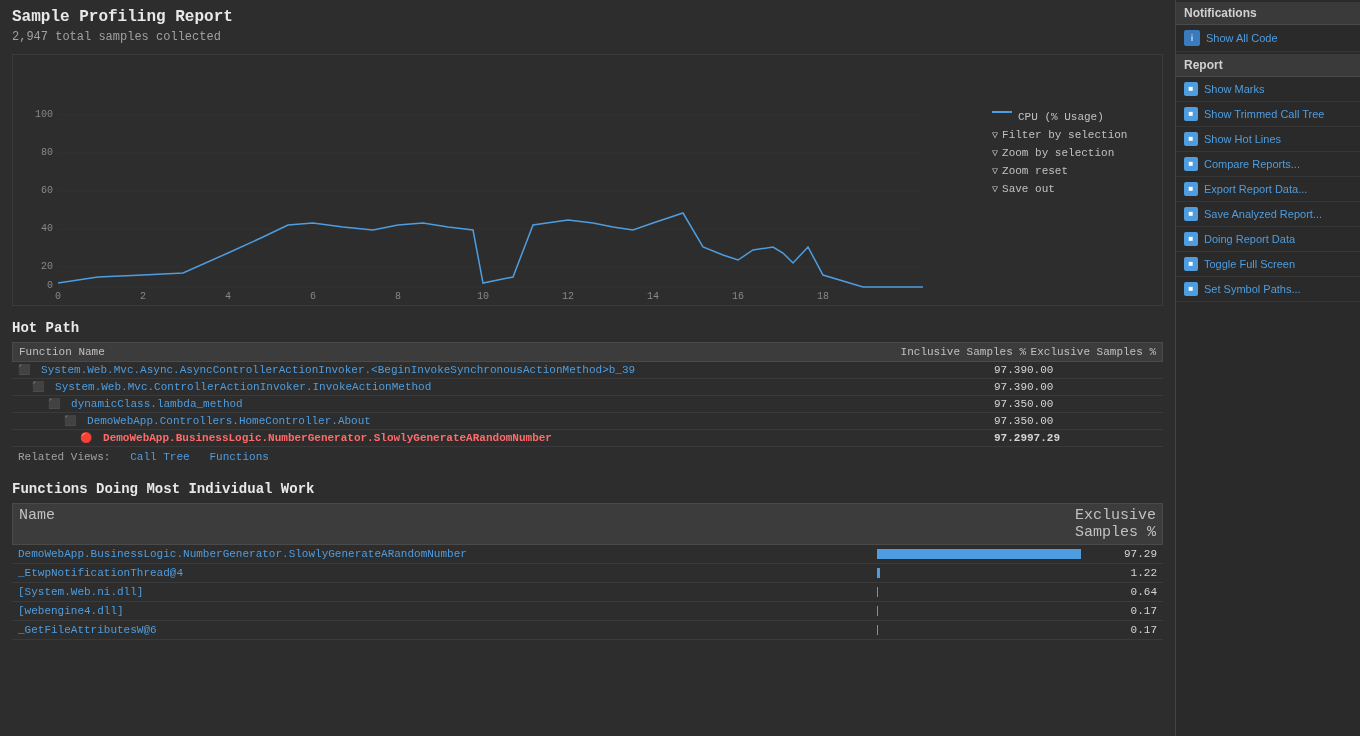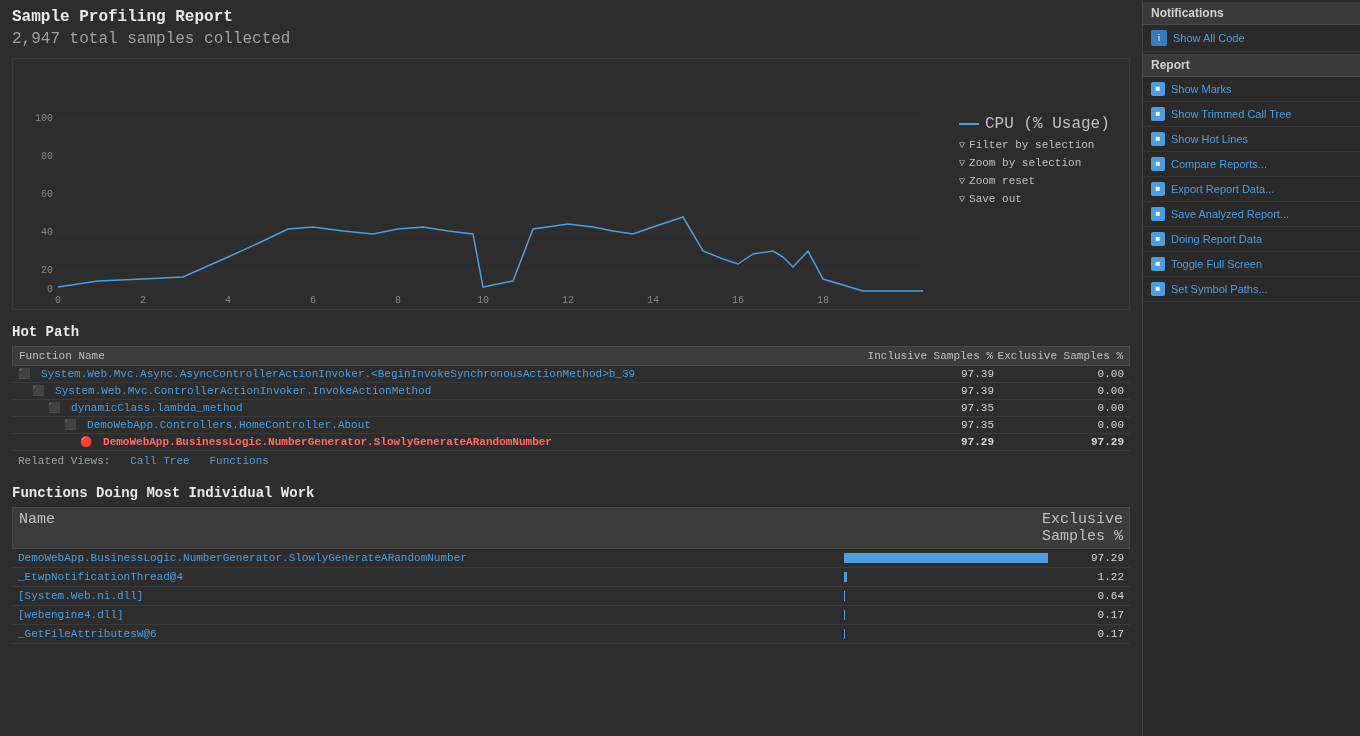--- a/index.html
+++ b/index.html
@@ -22,21 +22,21 @@
       background: #2d2d2d;
       font-family: Liberation Mono, monospace;
     }
     .page-title {
       font-size: 16px;
       font-weight: bold;
       color: #e8e8e8;
       margin-bottom: 4px;
     }
     .subtitle {
-      font-size: 16px;
+      font-size: 12px;
       color: #a0a0a0;
       margin-bottom: 10px;
     }
     .chart-container {
       background: #2d2d2d;
       border: 1px solid #3a3a3a;
       padding: 10px 10px 5px 10px;
       margin-bottom: 14px;
       position: relative;
     }
@@ -49,23 +49,23 @@
     }
     .chart-legend {
       display: flex;
       flex-direction: column;
       gap: 6px;
       padding: 6px 0;
       min-width: 160px;
     }
     .legend-item {
       display: flex;
-      align-items: center;
+      align-items: flex-start;
       gap: 6px;
-      font-size: 16px;
+      font-size: 11px;
       color: #c0c0c0;
     }
     .legend-line {
       width: 20px;
       height: 2px;
       background: #4e9de0;
     }
     .legend-filter {
       display: flex;
       align-items: center;
@@ -104,21 +104,21 @@
     .hot-path-row {
       display: flex;
       align-items: center;
       padding: 2px 6px;
       border-bottom: 1px solid #3a3a3a;
       font-size: 11px;
     }
     .row-name { flex: 1; color: #4e9de0; cursor: pointer; overflow: hidden; text-overflow: ellipsis; white-space: nowrap; }
     .row-name.highlight { color: #ff6b6b; font-weight: bold; }
     .row-inc { width: 130px; text-align: right; color: #d4d4d4; }
-    .row-exc { width: 130px; text-align: right; color: #d4d4d4; }
+    .row-exc { width: 130px; text-align: left; color: #d4d4d4; }
     .row-exc.highlight { color: #d4d4d4; font-weight: bold; }
     .indent-1 { padding-left: 20px; }
     .indent-2 { padding-left: 36px; }
     .indent-3 { padding-left: 52px; }
     .indent-4 { padding-left: 68px; }
     .row-icon {
       margin-right: 4px;
       font-size: 10px;
     }
     .related-views {
@@ -149,21 +149,21 @@
       padding: 3px 6px;
       border-bottom: 1px solid #3a3a3a;
       font-size: 11px;
     }
     .func-row-name { flex: 1; color: #4e9de0; cursor: pointer; overflow: hidden; text-overflow: ellipsis; white-space: nowrap; }
     .func-bar-cell { width: 220px; display: flex; align-items: center; gap: 4px; }
     .func-bar { height: 10px; background: #4e9de0; }
     .func-row-exc { width: 60px; text-align: right; color: #d4d4d4; }
     
     .sidebar {
-      width: 218px;
+      width: 185px;
       background: #2a2a2a;
       border-left: 1px solid #444;
       display: flex;
       flex-direction: column;
     }
     .sidebar-section-header {
       background: #3a3a3a;
       padding: 4px 8px;
       font-size: 12px;
       font-weight: bold;

